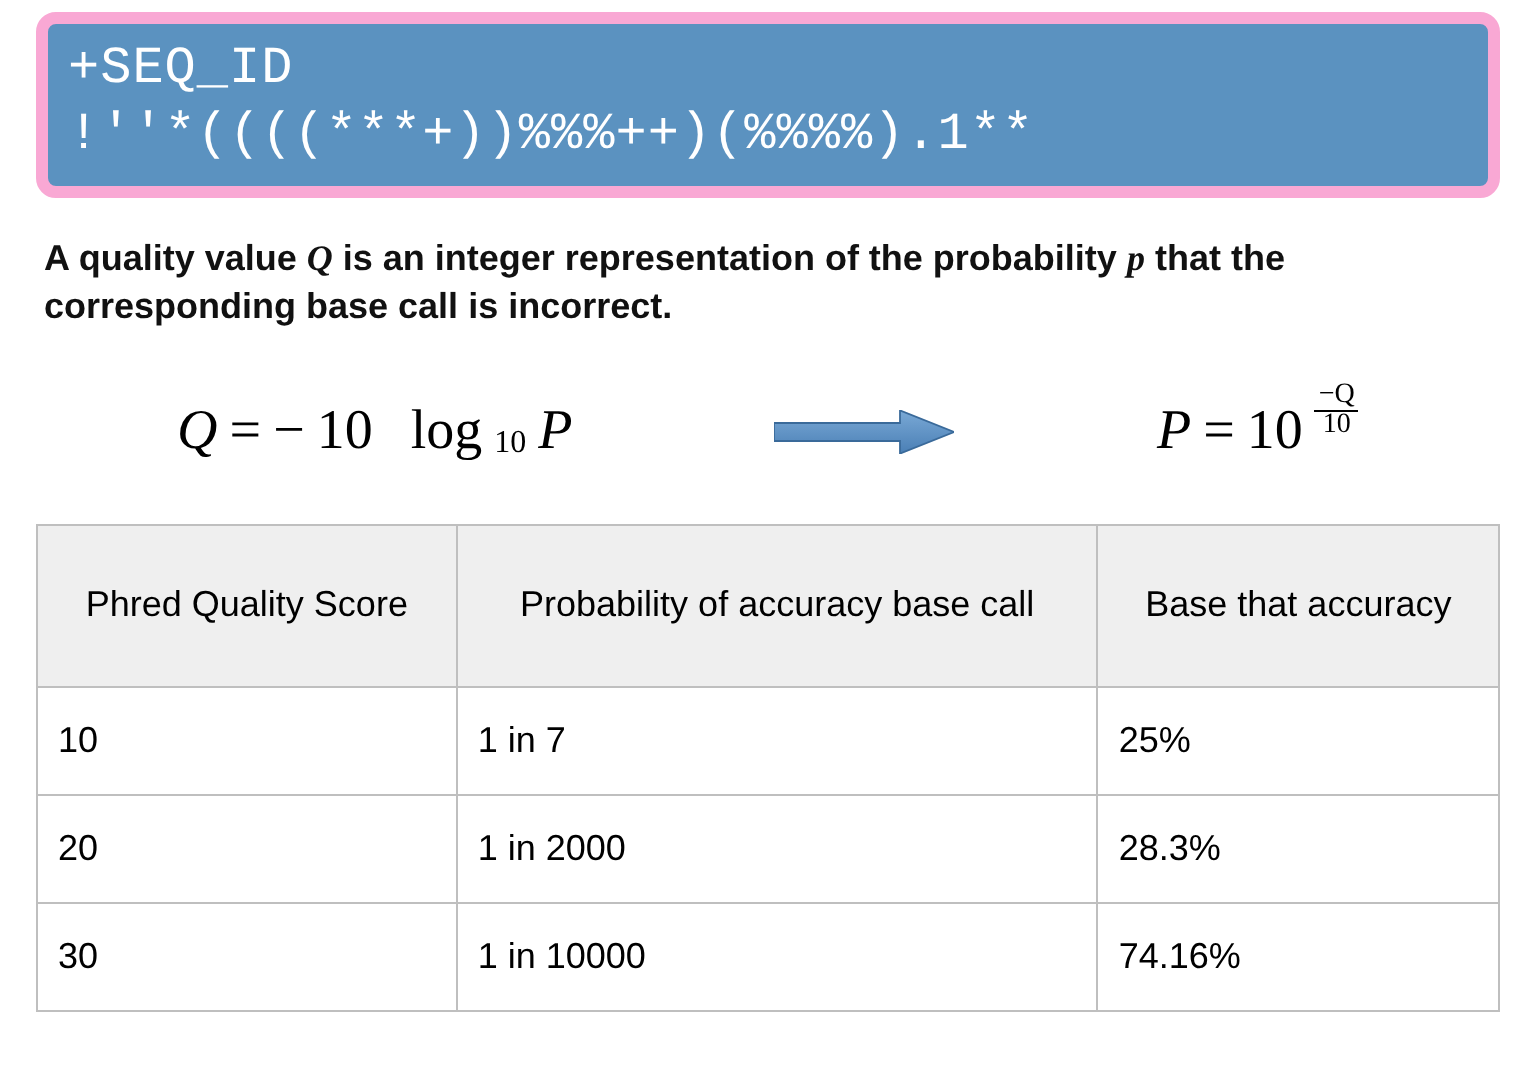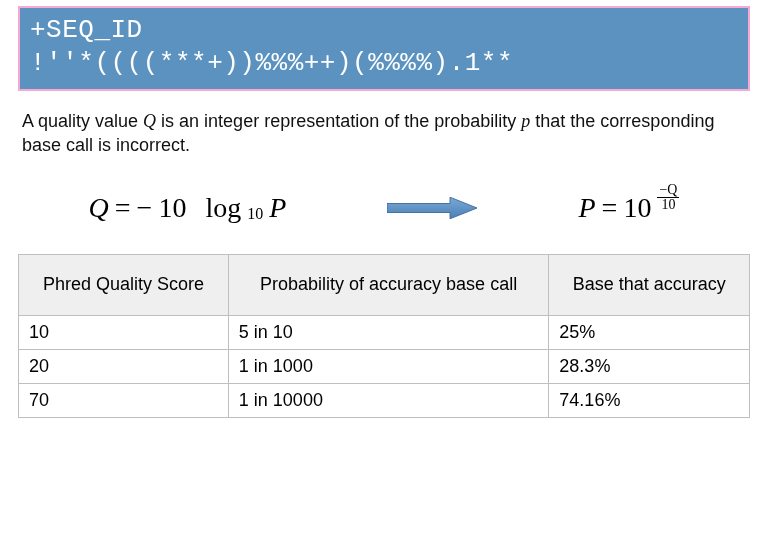--- a/index.html
+++ b/index.html
@@ -10,35 +10,36 @@
     background: #ffffff;
     font-family: Arial, Helvetica, sans-serif;
     color: #000;
   }
   .wrap {
     padding: 6px 18px 0 18px;
     box-sizing: border-box;
   }
   .code-box {
     background: #5b92c0;
-    border: 2px solid #f9a8d4;
-    border-radius: 0;
+    border: 6px solid #f9a8d4;
+    border-radius: 10px;
     padding: 6px 10px 10px 10px;
     color: #ffffff;
     font-family: "Courier New", Courier, monospace;
     font-size: 26px;
     line-height: 1.25;
     white-space: pre;
     letter-spacing: 0.5px;
   }
   .desc {
     margin: 18px 4px 0 4px;
     font-size: 18px;
     line-height: 1.35;
     color: #111;
+    font-weight: bold;
   }
   .desc .q, .desc .p {
     font-style: italic;
     font-family: "Times New Roman", Times, serif;
   }
   .formula-row {
     display: flex;
     align-items: center;
     justify-content: space-around;
     margin: 34px 20px 30px 20px;
@@ -71,21 +72,21 @@
     width: 90px;
     height: 22px;
   }
   table.phred {
     border-collapse: collapse;
     width: 100%;
     font-size: 18px;
   }
   table.phred th, table.phred td {
     border: 1px solid #bfbfbf;
-    padding: 6px 10px;
+    padding: 16px 10px;
     text-align: left;
   }
   table.phred th {
     background: #efefef;
     font-weight: normal;
     text-align: center;
     height: 48px;
     vertical-align: middle;
   }
 </style>
@@ -135,29 +136,29 @@
     <thead>
       <tr>
         <th>Phred Quality Score</th>
         <th>Probability of accuracy base call</th>
         <th>Base that accuracy</th>
       </tr>
     </thead>
     <tbody>
       <tr>
         <td>10</td>
-        <td>5 in 10</td>
+        <td>1 in 7</td>
         <td>25%</td>
       </tr>
       <tr>
         <td>20</td>
-        <td>1 in 1000</td>
+        <td>1 in 2000</td>
         <td>28.3%</td>
       </tr>
       <tr>
-        <td>70</td>
+        <td>30</td>
         <td>1 in 10000</td>
         <td>74.16%</td>
       </tr>
     </tbody>
   </table>
 
 </div>
 
 </body></html>

